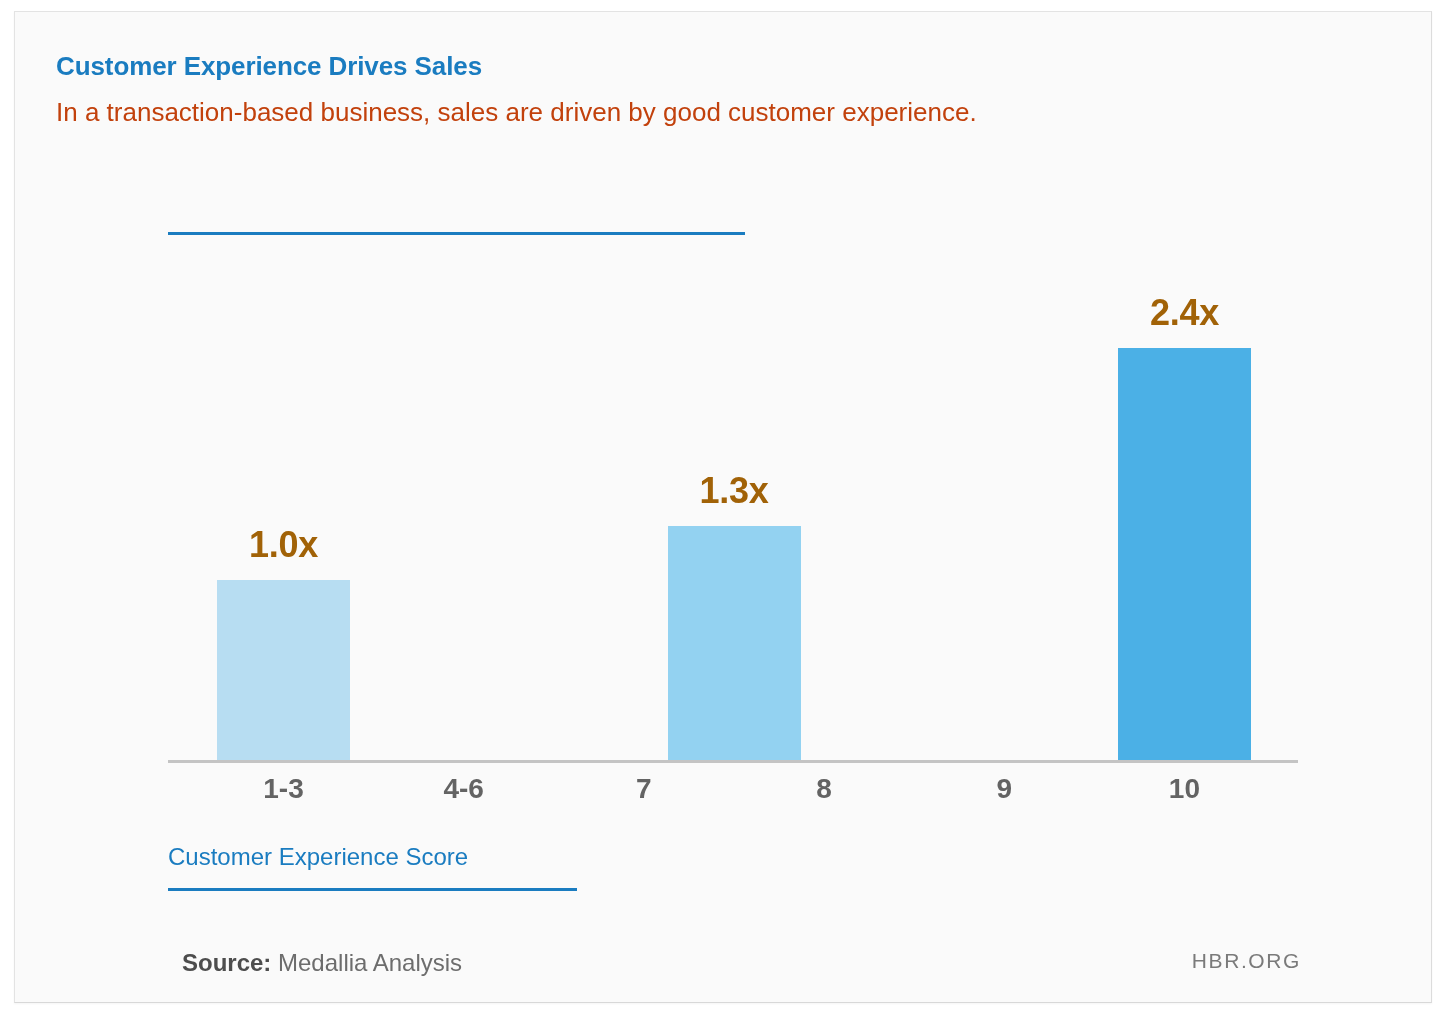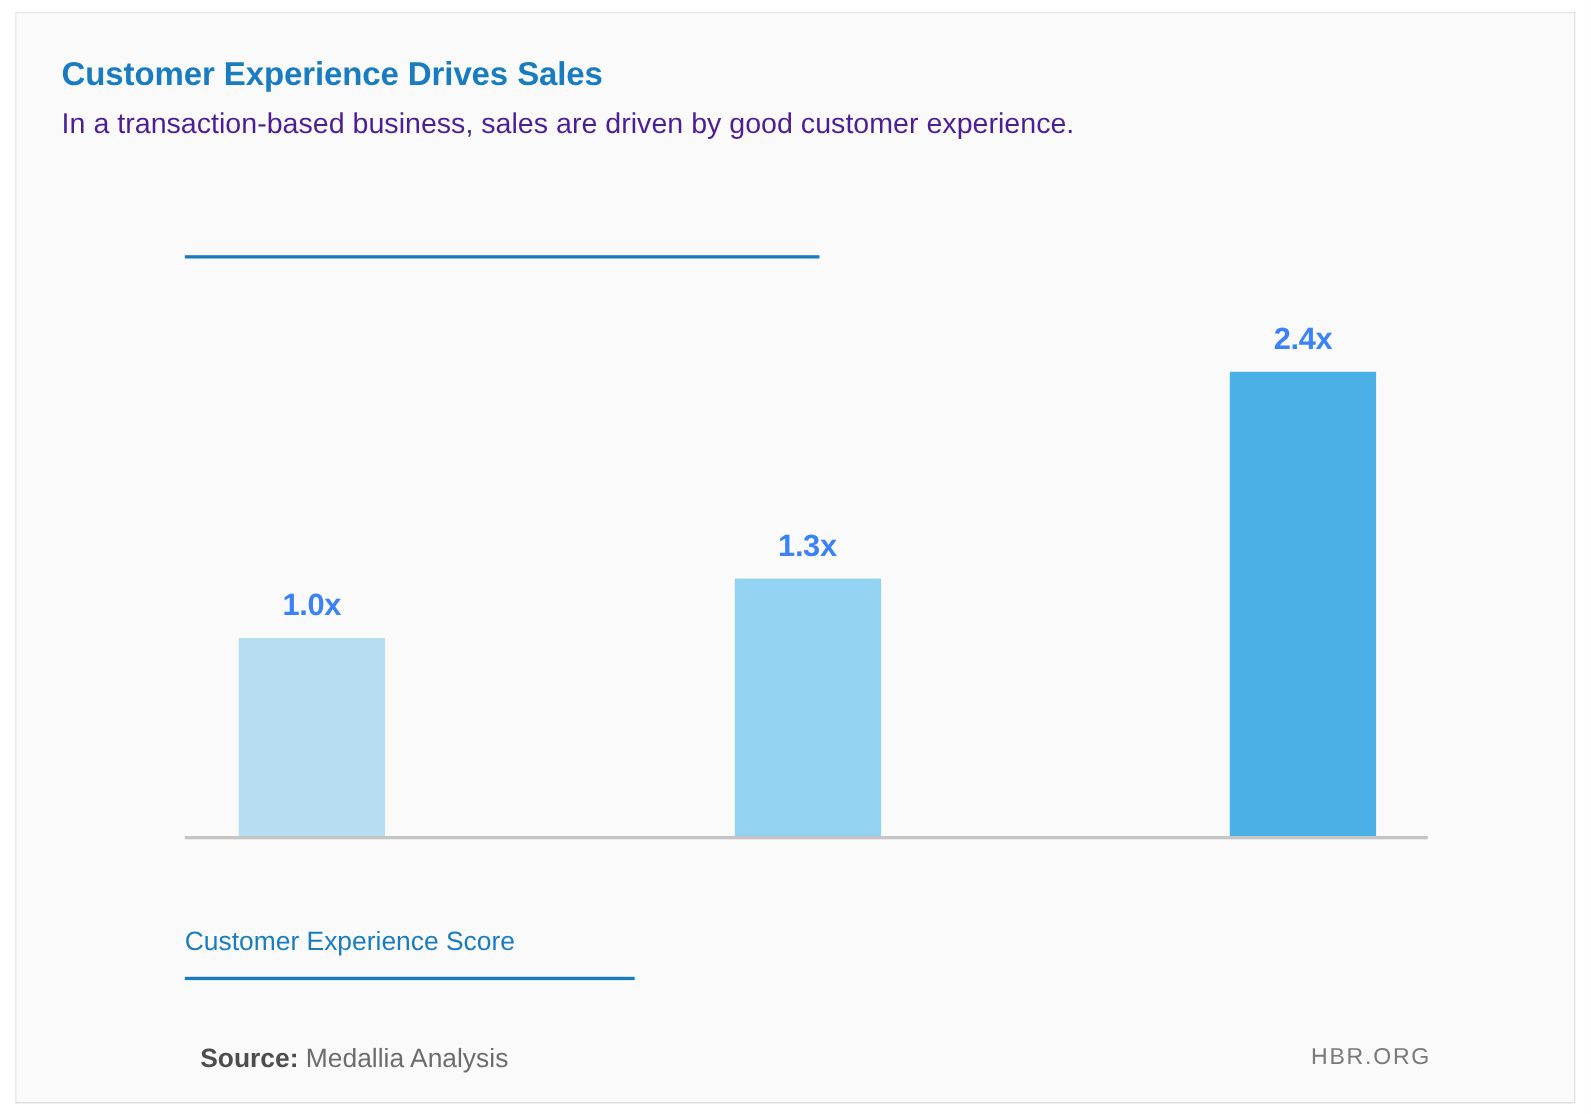--- a/index.html
+++ b/index.html
@@ -27,33 +27,33 @@
     box-sizing: border-box;
     box-shadow: 0 1px 2px rgba(0,0,0,0.045);
     overflow: hidden;
   }
 
   
   .title {
     position: absolute;
     left: 41px;
     top: 39px;
-    font-size: 30px;
+    font-size: 26px;
     font-weight: bold;
     color: #1a7cc0;
     letter-spacing: -0.1px;
     white-space: nowrap;
   }
   .subtitle {
     position: absolute;
     left: 41px;
     top: 85px;
     font-size: 26px;
     font-weight: normal;
-    color: #4c1d95;
+    color: #c2410c;
     white-space: nowrap;
   }
 
   
   .axis-caption {
     position: absolute;
     font-size: 24px;
     color: #1a7cc0;
     white-space: nowrap;
   }
@@ -98,23 +98,23 @@
   .bar-col {
     position: relative;
     width: 133px;
     height: 100%;
     display: flex;
     flex-direction: column;
     justify-content: flex-end;
     align-items: center;
   }
   .bar-value {
-    font-size: 28px;
-    font-weight: bold;
-    color: #3b82f6;
+    font-size: 36px;
+    font-weight: bold;
+    color: #a16207;
     margin-bottom: 14px;
     letter-spacing: -0.3px;
   }
   .bar-rect {
     width: 100%;
     background: #7ecbf0;
   }
 
   
   .ticks {
@@ -179,20 +179,28 @@
         <span class="bar-value">1.3x</span>
         <div class="bar-rect" style="height: 234px; background: rgb(147, 210, 241);"></div>
       </div>
       <div class="bar-col">
         <span class="bar-value">2.4x</span>
         <div class="bar-rect" style="height: 432px; background: rgb(75, 176, 230);"></div>
       </div>
     </div>
   </div>
 
+  <div class="ticks">
+    <span class="tick">1-3</span>
+    <span class="tick">4-6</span>
+    <span class="tick">7</span>
+    <span class="tick">8</span>
+    <span class="tick">9</span>
+    <span class="tick">10</span>
+  </div>
 
   <div class="axis-caption" id="x-caption">
     <span class="caption-text">Customer Experience Score</span>
     <span class="caption-rule"></span>
   </div>
 
   <div class="source"><span class="src-label">Source:</span><span> Medallia Analysis</span></div>
 
   <div class="brand">HBR.ORG</div>
 

